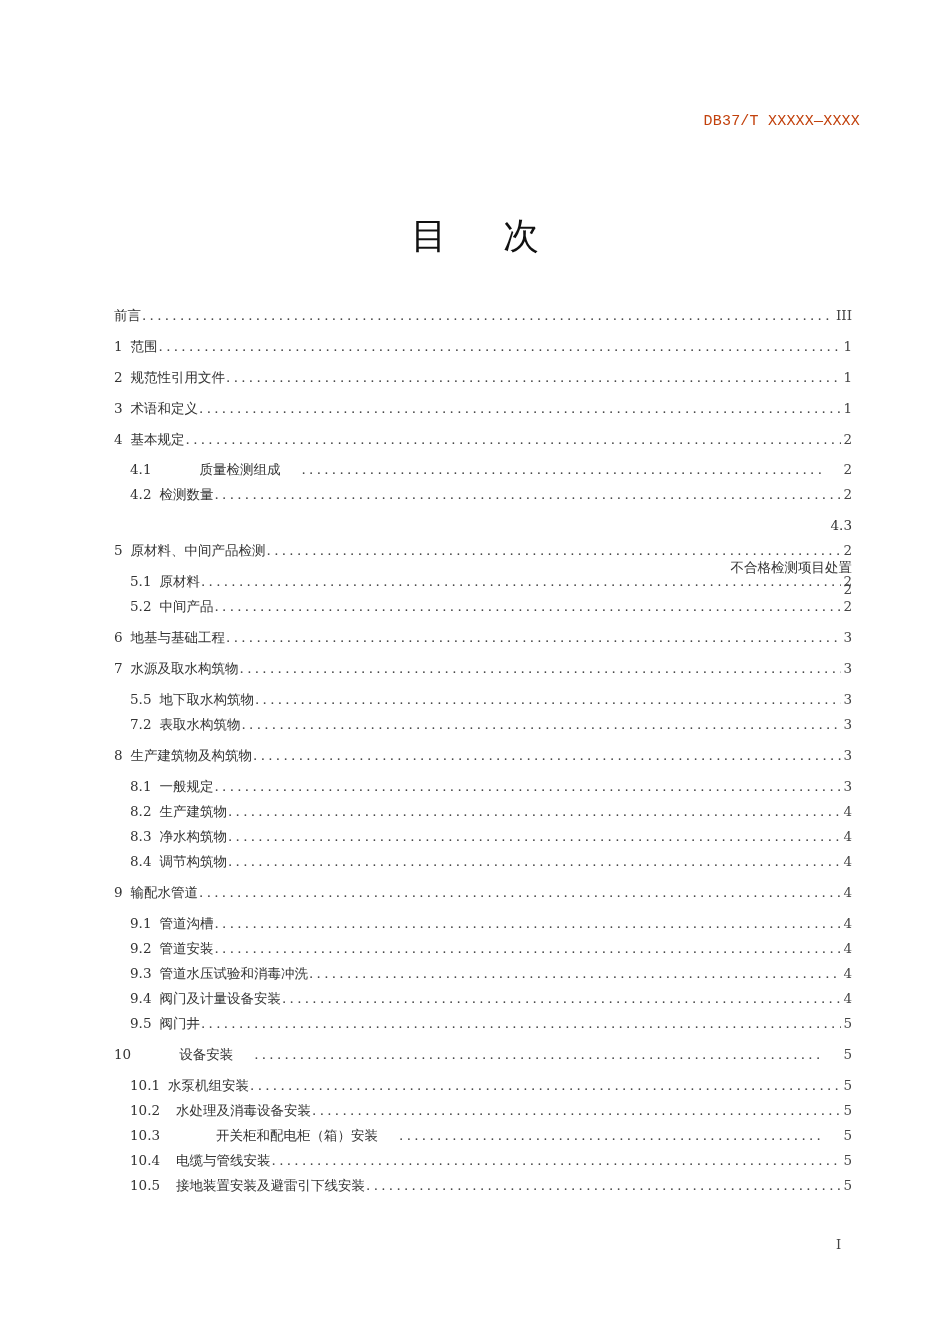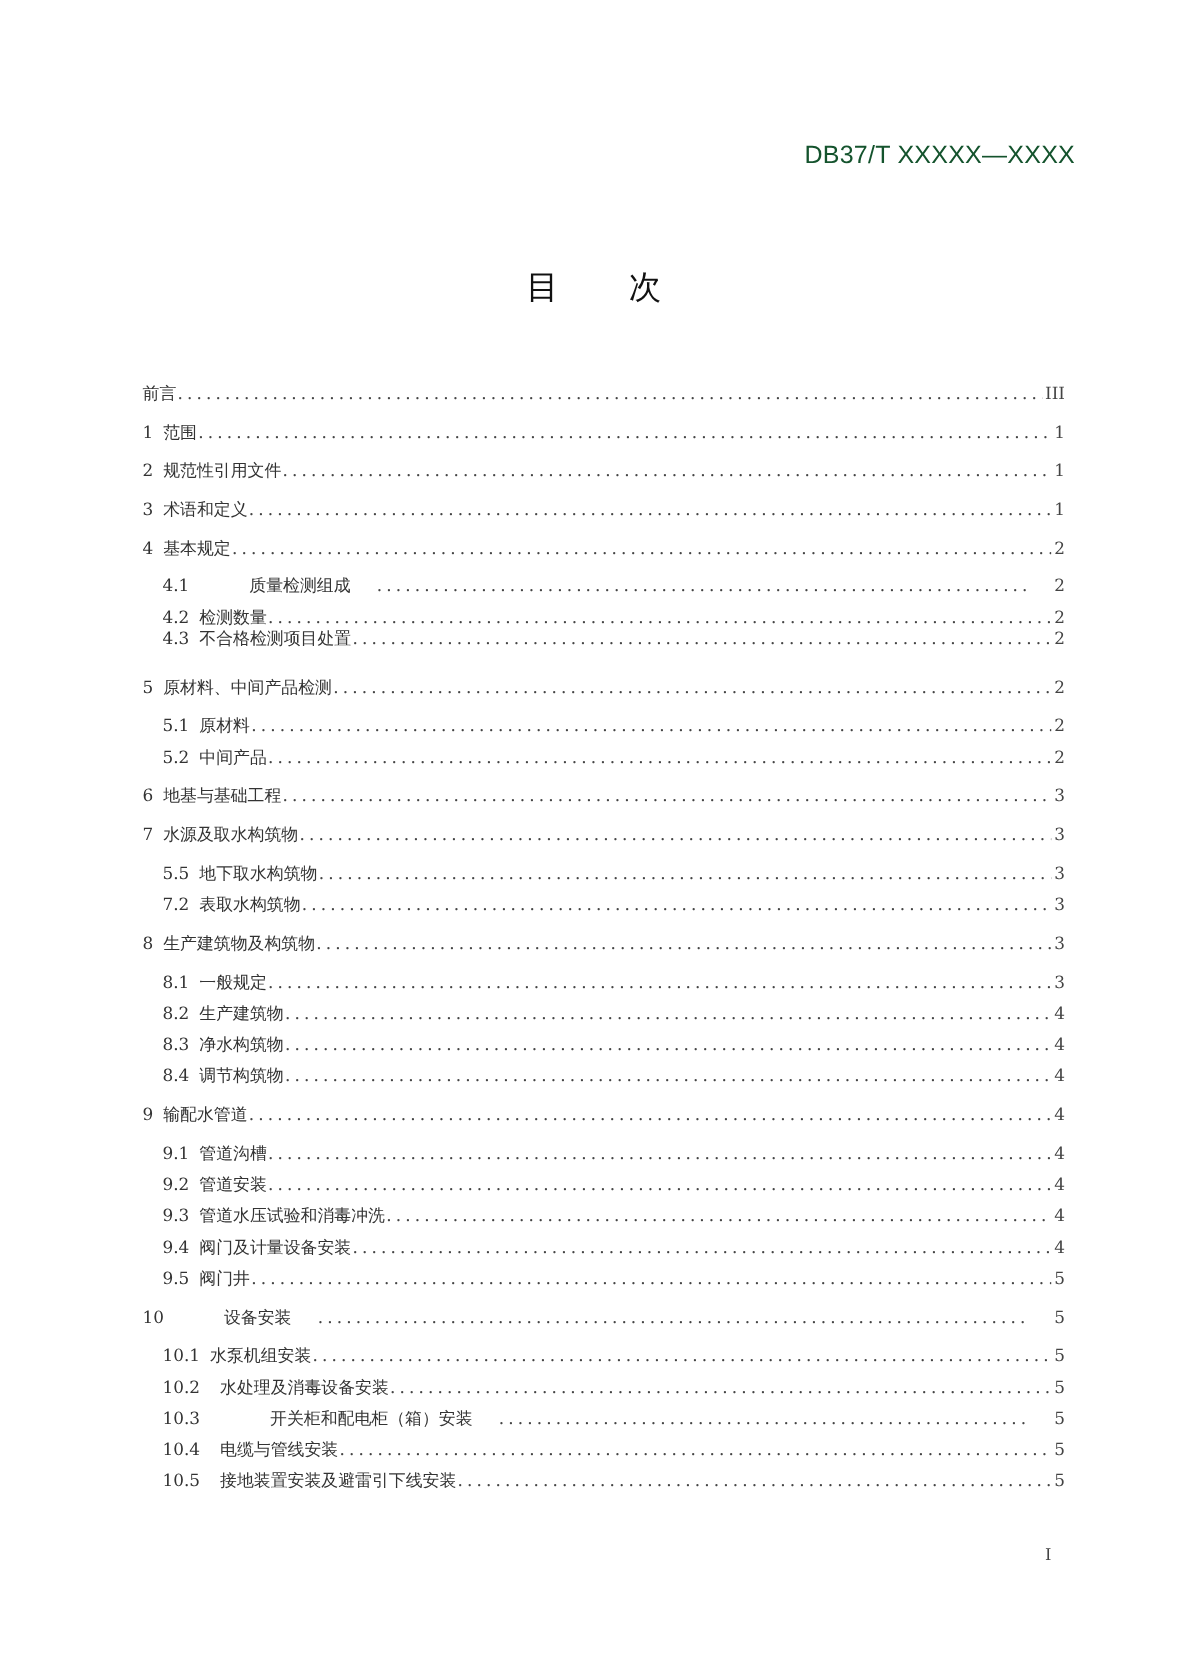--- a/index.html
+++ b/index.html
@@ -12,33 +12,33 @@
       height: 1344px;
       position: relative;
       overflow: hidden;
       font-family: "DejaVu Serif", "Liberation Serif", serif;
       color: #1a1a1a;
     }
     .doc-code {
       position: absolute;
       top: 113px;
       right: 90px;
-      font-family: Liberation Sans, sans-serif;
-      font-size: 20px;
-      color: #14532d;
+      font-family: Liberation Mono, monospace;
+      font-size: 15px;
+      color: #c2410c;
       letter-spacing: 0.2px;
     }
     .toc-title {
       position: absolute;
       top: 212px;
       left: 0;
       width: 950px;
       text-align: center;
       font-family: "DejaVu Sans", "Liberation Sans", sans-serif;
-      font-size: 26px;
+      font-size: 36px;
       color: #111;
     }
     .toc-title span { display: inline-block; }
     .toc-title .gap { width: 56px; }
     .toc {
       position: absolute;
       top: 300px;
       left: 114px;
       width: 738px;
     }
@@ -130,21 +130,21 @@
       <span class="leader"></span>
       <span class="page">2</span>
     </div>
     <div class="toc-row level-2" style="top: 183px;">
       <span class="num">4.2</span>
       <span class="sep"></span>
       <span class="label">检测数量</span>
       <span class="leader"></span>
       <span class="page">2</span>
     </div>
-    <div class="toc-row level-2" style="top: 200px;">
+    <div class="toc-row level-2" style="top: 214px; flex-direction: column;">
       <span class="num">4.3</span>
       <span class="sep"></span>
       <span class="label">不合格检测项目处置</span>
       <span class="leader"></span>
       <span class="page">2</span>
     </div>
     <div class="toc-row level-1" style="top: 239px;">
       <span class="num">5</span>
       <span class="sep"></span>
       <span class="label">原材料、中间产品检测</span>

